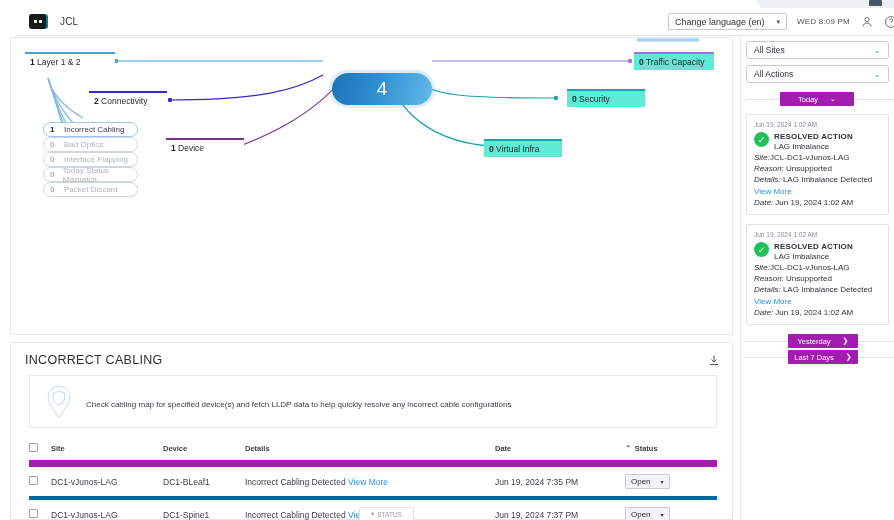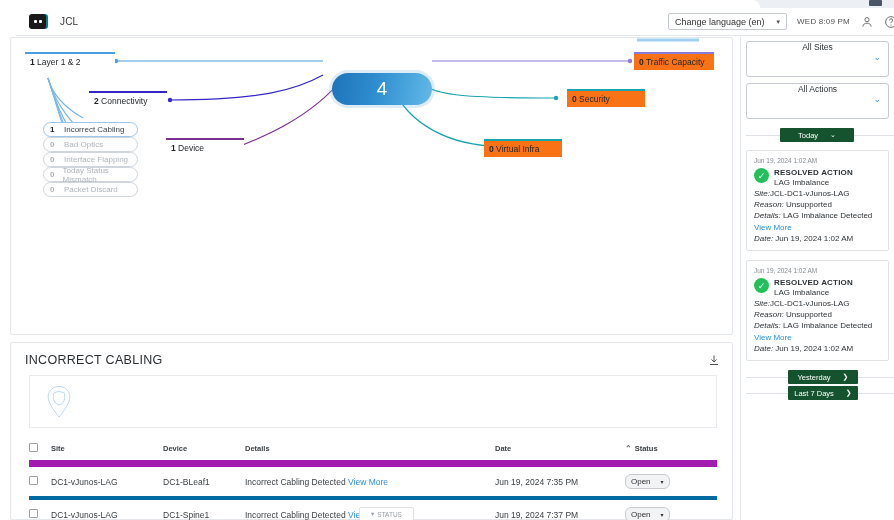--- a/index.html
+++ b/index.html
@@ -60,21 +60,21 @@
 
   
   .diagram-card {
     position: absolute; left: 10px; top: 0px; width: 723px; height: 298px;
     background: #fff; border: 1px solid #e4e7eb; border-radius: 2px;
     overflow: hidden;
   }
   .diagram-svg { position:absolute; left:0; top:0; }
 
   .node {
-    position: absolute; background: #f97316; padding: 3px 6px 3px 5px;
+    position: absolute; background: #5eead4; padding: 3px 6px 3px 5px;
     font-size: 8.5px; color: #1f2328; white-space: nowrap;
     border-top: 2px solid #888;
   }
   .node.white { background: #ffffff; }
   .node .num { font-weight: bold; }
 
   .hub {
     position: absolute; left: 321px; top: 35px; width: 100px; height: 32px;
     border-radius: 16px; background: linear-gradient(100deg,#1f72b8 0%, #2f8fd0 45%, #63b9e8 100%);
     color: #fff; font-size: 19px; display: flex; align-items: center; justify-content: center;
@@ -117,53 +117,53 @@
   }
   table.tbl th {
     text-align: left; font-size: 7.5px; font-weight: bold; color: #3c4247;
     padding: 5px 0 6px 0; border-bottom: 7px solid #a21caf;
   }
   table.tbl td { padding: 7px 0; border-bottom: 4px solid #0369a1; color: #3c4247; }
   .chk { width: 9px; height: 9px; border: 1px solid #9aa2aa; border-radius: 1px; display:inline-block; background:#fff;}
   .link { color: #2d8fe0; cursor: pointer; }
   .status-btn {
     display: inline-flex; align-items: center; gap: 10px;
-    border: 1px solid #c8ccd1; background: #f2f3f4; border-radius: 6px;
+    border: 1px solid #c8ccd1; background: #f2f3f4; border-radius: 1px;
     height: 15px; padding: 0 5px; font-size: 8px; color: #2e3338;
   }
   .status-btn .caret { font-size: 6px; }
   .sort-ic { color:#6b7178; font-size: 8px; margin-right:3px; }
 
   .status-tab {
     position: absolute; left: 348px; bottom: -1px; width: 55px; height: 13px;
     border: 1px solid #e0e3e6; border-bottom: none; background: #fff;
     font-size: 6.5px; color: #9aa0a6; display: flex; align-items: center; justify-content: center; gap: 3px;
     border-top-left-radius: 2px; border-top-right-radius: 2px;
   }
 
   
   .side {
     position: absolute; left: 740px; top: 0px; width: 154px; height: 483px;
     background: #fff; border-left: 1px solid #e4e7eb;
   }
   .side-inner { position: absolute; left: 5px; top: 4px; width: 148px; }
   .sel {
-    width: 143px; height: 36px; border: 1px solid #c6cbd2; border-radius: 3px;
+    width: 143px; height: 18px; border: 1px solid #c6cbd2; border-radius: 3px;
     background: #fff; display: flex; align-items: center; padding: 0 7px;
-    font-size: 8.5px; color: #2e3338; margin-bottom: 6px; flex-direction: column;
+    font-size: 8.5px; color: #2e3338; margin-bottom: 6px;
   }
   .sel .caret-blue { margin-left: auto; color: #3a9ae0; font-size: 9px; }
 
   .day-row { position: relative; height: 14px; margin: 9px 0 8px 0; }
   .day-row:before {
     content:""; position:absolute; left:0; right:0; top:7px; height:1px; background:#dfe2e6;
   }
   .day-chip {
     position: absolute; left: 34px; top: 0; width: 74px; height: 14px;
-    background: #14532d; color: #fff; font-size: 7.5px;
+    background: #a21caf; color: #fff; font-size: 7.5px;
     display: flex; align-items: center; justify-content: center; gap: 12px;
     border-radius: 1px;
   }
   .day-chip.right { justify-content: center; }
   .day-chip .c { font-size: 7px; }
 
   .alert-card {
     width: 143px; border: 1px solid #e0e3e6; background:#fff; border-radius: 2px;
     padding: 6px 7px 7px 7px; margin-bottom: 9px;
   }
@@ -318,20 +318,21 @@
 
       <div class="rec-box">
         <div class="rec-icon">
           <svg viewBox="0 0 30 36" width="30" height="34" fill="none" stroke="#b9d6ef" stroke-width="1">
             <path d="M15 1.5C8.6 1.5 3.5 6.4 3.5 12.5c0 7.5 8.2 17 11.5 21.5 3.3-4.5 11.5-14 11.5-21.5C26.5 6.4 21.4 1.5 15 1.5z"></path>
             <path d="M15 6.5l6 2.2v4.8c0 3.6-2.5 6.6-6 7.6-3.5-1-6-4-6-7.6V8.7l6-2.2z"></path>
             <text x="15" y="16" font-size="6" fill="#b9d6ef" stroke="none" text-anchor="middle" font-family="Liberation Sans, sans-serif">◌</text>
           </svg>
         </div>
         <div class="rec-texts">
+          <div class="rec-p">Check cabling map for specified device(s) and fetch LLDP data to help quickly resolve any incorrect cable configurations</div>
         </div>
       </div>
 
       <table class="tbl">
         <thead>
           <tr>
             <th style="width:22px;">
               <span class="chk"></span>
             </th>
             <th style="width:112px;">Site</th>

